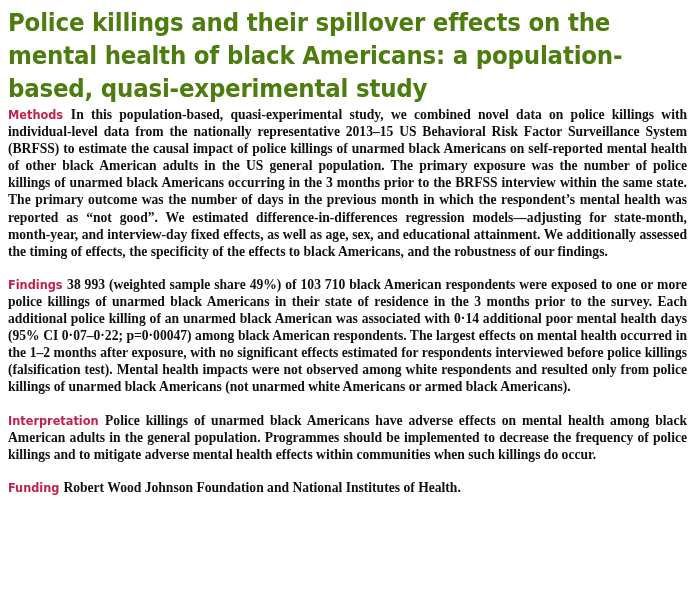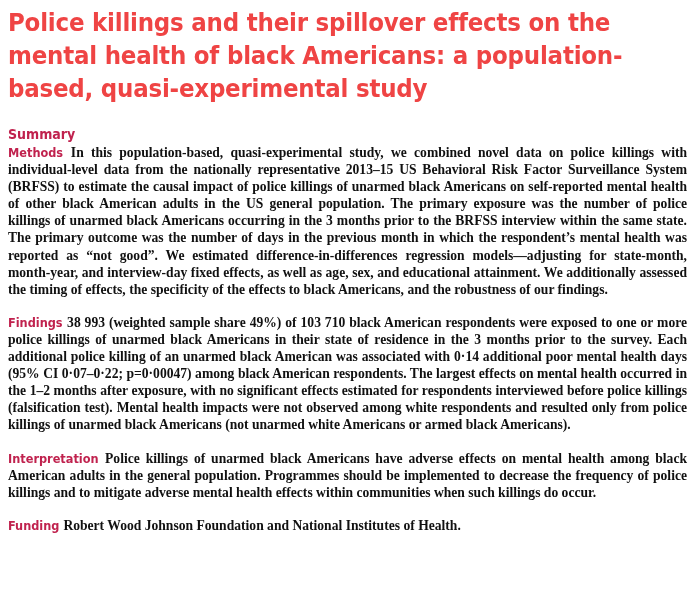--- a/index.html
+++ b/index.html
@@ -21,21 +21,21 @@
     padding: 0 10px 0 8px;
     background: #fff;
   }
   .article-title {
     margin: 0;
     padding-top: 6px;
     font-family: "DejaVu Sans Condensed", "Liberation Sans Narrow", "Liberation Sans", sans-serif;
     font-size: 25.5px;
     line-height: 33px;
     font-weight: 700;
-    color: #ef4444;
+    color: #4d7c0f;
     letter-spacing: -0.2px;
     width: 684px;
   }
   .authors {
     margin: 0;
     padding-top: 14px;
     font-family: "DejaVu Sans Condensed", "Liberation Sans Narrow", "Liberation Sans", sans-serif;
     font-size: 11.5px;
     line-height: 15px;
     font-style: italic;
@@ -80,21 +80,20 @@
   }
 </style>
 </head>
 <body>
 
 <div class="page">
 
   <h1 class="article-title">Police killings and their spillover effects on the mental health of black Americans: a population-based, quasi-experimental study</h1>
 
 
-  <h2 class="summary-heading">Summary</h2>
 
 
   <p class="abstract-block">
     <span class="section-label">Methods </span><span class="body-text">In this population-based, quasi-experimental study, we combined novel data on police killings with individual-level data from the nationally representative 2013–15 US Behavioral Risk Factor Surveillance System (BRFSS) to estimate the causal impact of police killings of unarmed black Americans on self-reported mental health of other black American adults in the US general population. The primary exposure was the number of police killings of unarmed black Americans occurring in the 3 months prior to the BRFSS interview within the same state. The primary outcome was the number of days in the previous month in which the respondent’s mental health was reported as “not good”. We estimated difference-in-differences regression models—adjusting for state-month, month-year, and interview-day fixed effects, as well as age, sex, and educational attainment. We additionally assessed the timing of effects, the specificity of the effects to black Americans, and the robustness of our findings.</span>
   </p>
 
   <p class="abstract-block">
     <span class="section-label">Findings </span><span class="body-text">38 993 (weighted sample share 49%) of 103 710 black American respondents were exposed to one or more police killings of unarmed black Americans in their state of residence in the 3 months prior to the survey. Each additional police killing of an unarmed black American was associated with 0·14 additional poor mental health days (95% CI 0·07–0·22; p=0·00047) among black American respondents. The largest effects on mental health occurred in the 1–2 months after exposure, with no significant effects estimated for respondents interviewed before police killings (falsification test). Mental health impacts were not observed among white respondents and resulted only from police killings of unarmed black Americans (not unarmed white Americans or armed black Americans).</span>
   </p>
 

